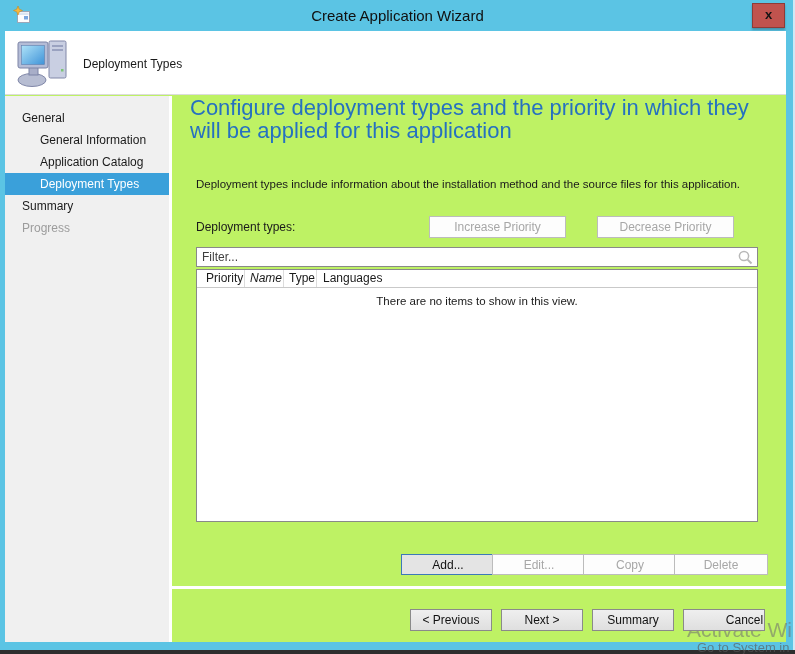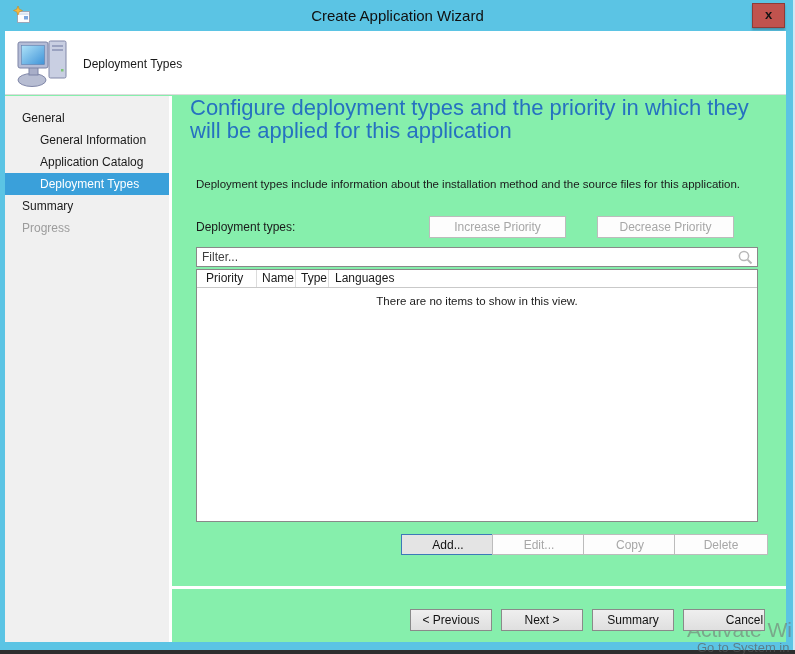--- a/index.html
+++ b/index.html
@@ -30,21 +30,21 @@
     background: #C0534E; border: 1px solid #8E3B37;
     color: #141414; font-weight: bold; font-size: 13px;
     text-align: center; line-height: 22px; cursor: pointer;
     box-shadow: 0 2px 2px rgba(0,0,0,0.25);
     text-transform: lowercase;
   }
 
   
   .window-inner {
     position: absolute; left: 5px; top: 31px; width: 781px; height: 611px;
-    background: #86efac;
+    background: #bef264;
   }
   .header-band {
     position: absolute; left: 0; top: 0; width: 100%; height: 64px;
     background: #ffffff; border-bottom: 1px solid #dcdcdc;
   }
   .computer-icon { position: absolute; left: 10px; top: 5px; }
   .header-title { position: absolute; left: 78px; top: 26px; font-size: 12px; color: #1a1a1a; }
 
   
   .sidebar {
@@ -90,27 +90,27 @@
   .listview {
     position: absolute; left: 24px; top: 173px; width: 562px; height: 253px;
     background: #ffffff; border: 1px solid #898989;
   }
   .thead { display: flex; height: 18px; border-bottom: 1px solid #c9c9c9; }
   .th {
     font-size: 12px; color: #1a1a1a; line-height: 17px;
     border-right: 1px solid #dcdcdc; padding-left: 5px; cursor: default;
     overflow: hidden; white-space: nowrap;
   }
-  .th-priority  { width: 60px; padding-left: 9px; }
-  .th-name      { width: 39px; }
+  .th-priority  { width: 48px; padding-left: 9px; }
+  .th-name      { width: 39px; font-style: italic; }
   .th-type      { width: 33px; }
   .th-languages { flex: 1; padding-left: 6px; border-right: none; }
   .empty-msg { margin-top: 7px; text-align: center; font-size: 11.5px; color: #1a1a1a; }
 
-  .btn-action { width: 94px; height: 21px; top: 438px; }
+  .btn-action { width: 94px; height: 21px; top: 458px; }
   .btn-add    { left: 229px; background: #e4e4e4; border: 1px solid #3D79B8; color: #111; }
   .btn-edit   { left: 320px; }
   .btn-copy   { left: 411px; }
   .btn-delete { left: 502px; }
   .btn-disabled { background: #fdfdfd; border: 1px solid #bcbcbc; color: #a7a7a7; }
 
   .footer-sep { position: absolute; left: 0; top: 490px; width: 100%; height: 3px; background: #ffffff; }
   .btn-nav {
     width: 82px; height: 22px; top: 513px; z-index: 6;
     background: linear-gradient(#efefef, #dfdfdf); border: 1px solid #8a8a8a; color: #111;

